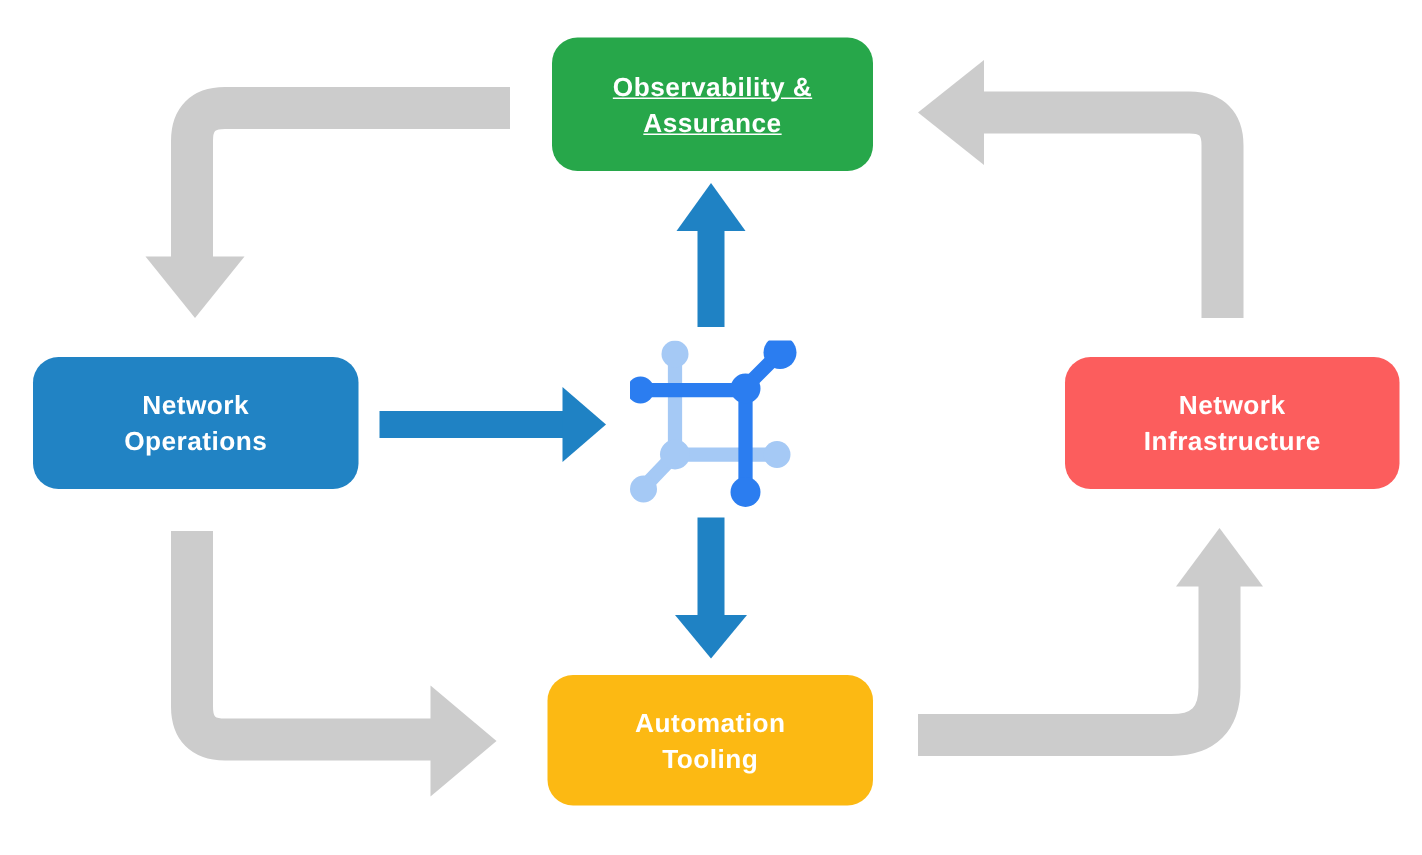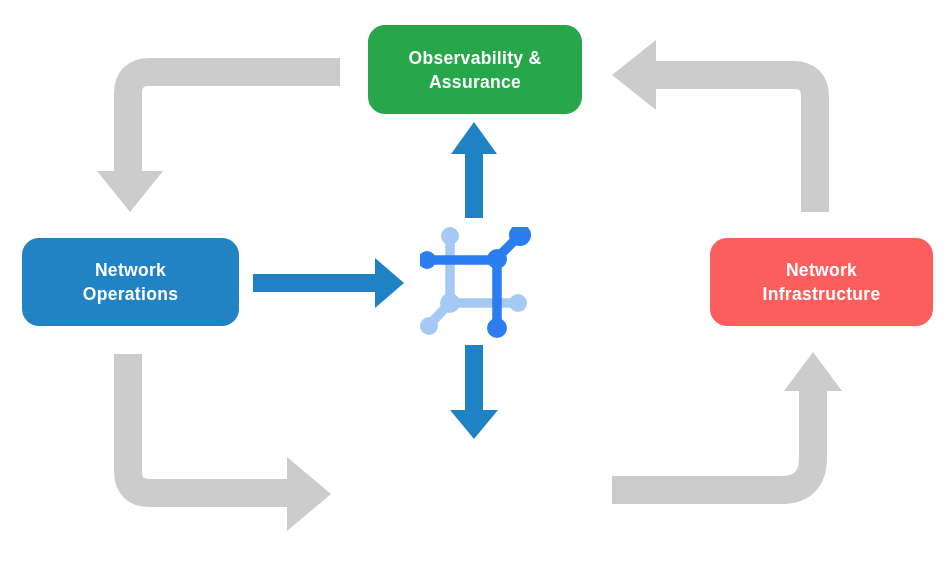--- a/index.html
+++ b/index.html
@@ -93,29 +93,33 @@
       <line class="ln" x1="7" y1="33" x2="77" y2="33"></line>
       <line class="ln" x1="77" y1="31" x2="77" y2="100"></line>
       <line class="ln" x1="77" y1="31" x2="100" y2="8"></line>
       <circle class="dot" cx="7" cy="33" r="9"></circle>
       <circle class="dot" cx="77" cy="32" r="10"></circle>
       <circle class="dot" cx="100" cy="8" r="11"></circle>
       <circle class="dot" cx="77" cy="101" r="10"></circle>
     </g>
   </svg>
 
-  <div class="node node-top" style="background-color: rgb(39, 167, 74); color: rgb(255, 255, 255);">
+  <div class="node node-top" style="background-color: rgb(39, 167, 74); color: rgb(255, 255, 255); text-decoration: underline;">
     <span class="node-label">Observability &amp;
 Assurance</span>
   </div>
 
   <div class="node node-left" style="background-color: rgb(33, 131, 196); color: rgb(255, 255, 255);">
     <span class="node-label">Network
 Operations</span>
   </div>
 
   <div class="node node-right" style="background-color: rgb(252, 93, 93); color: rgb(255, 255, 255);">
     <span class="node-label">Network
 Infrastructure</span>
   </div>
 
+  <div class="node node-bottom" style="background-color: rgb(252, 185, 19); color: rgb(255, 255, 255);">
+    <span class="node-label">Automation
+Tooling</span>
+  </div>
 
 </div>
 
 </body></html>

